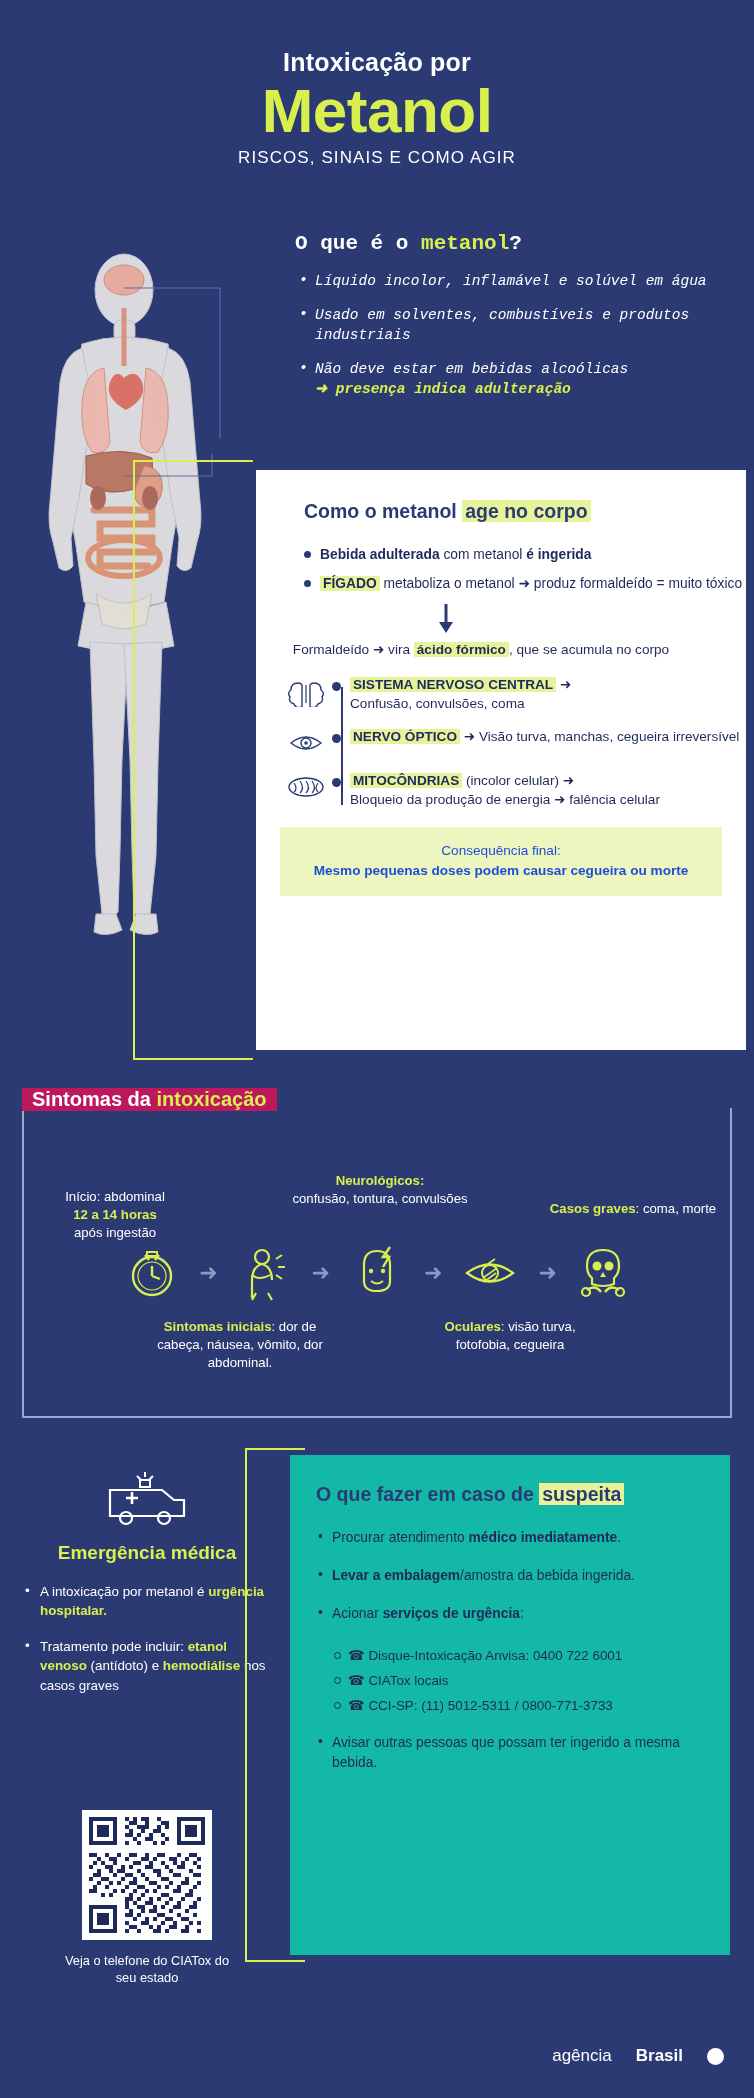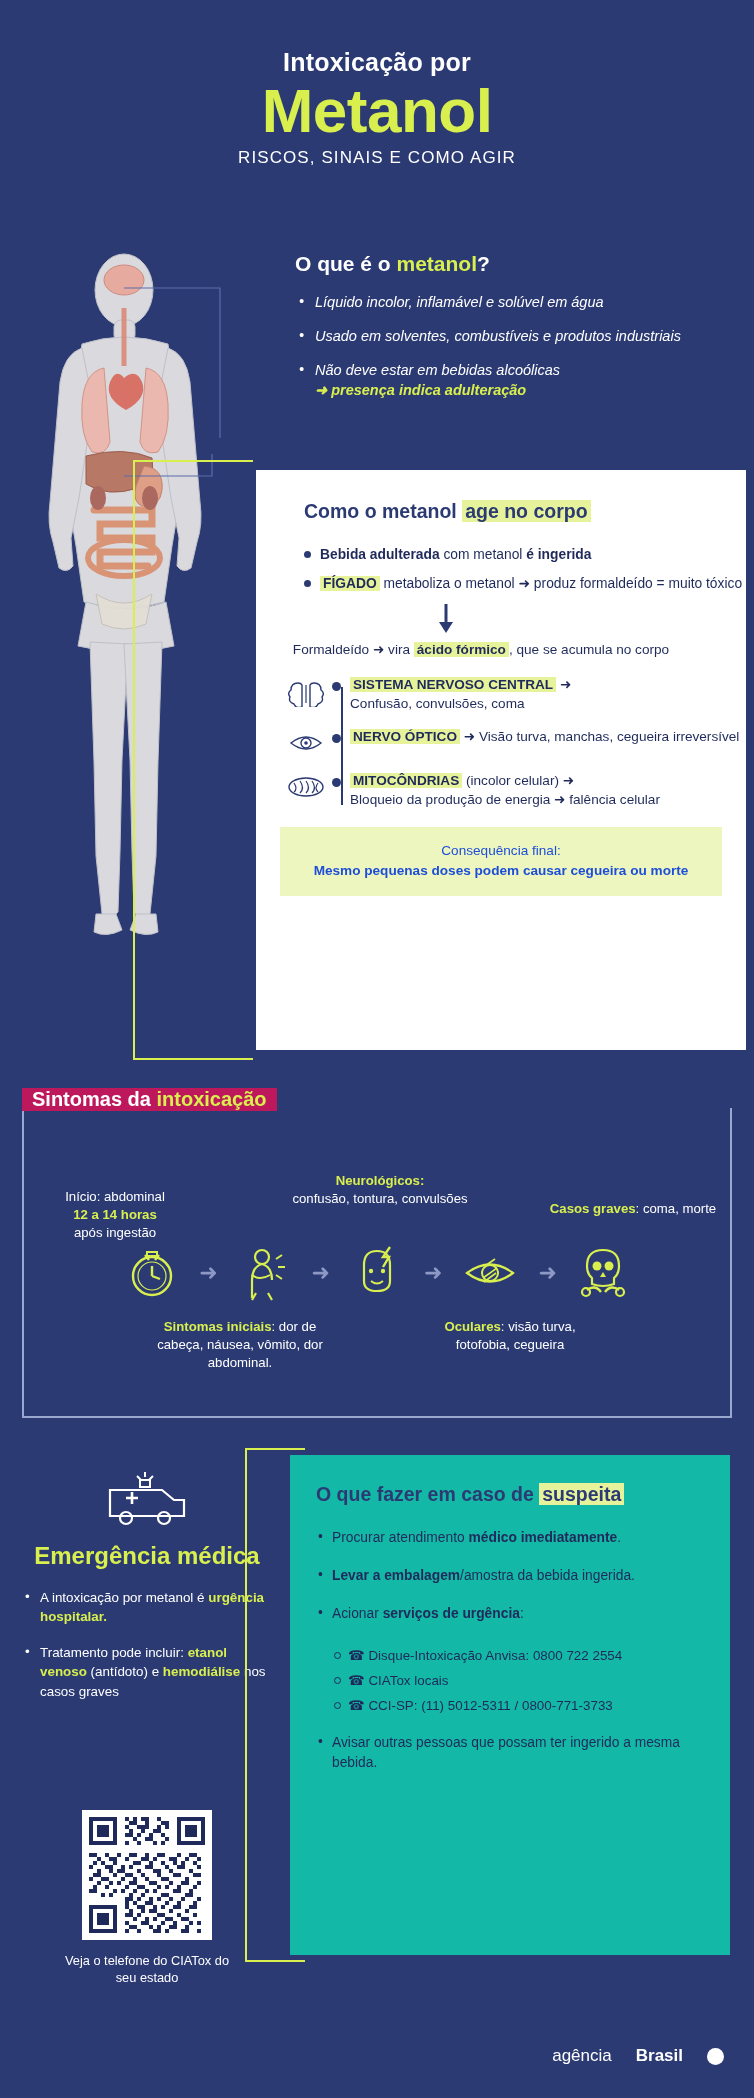--- a/index.html
+++ b/index.html
@@ -27,21 +27,21 @@
     font-size: 17px; color: #ffffff; letter-spacing: 1.1px; margin-top: 6px;
   }
 
   
   .figure-wrap {
     position: absolute; left: 20px; top: 248px; width: 240px; height: 720px;
   }
 
   
   .intro {
-    position: absolute; left: 295px; top: 252px; width: 420px;
+    position: absolute; left: 295px; top: 232px; width: 420px; font-family: Liberation Mono, monospace;
   }
   .intro h2 { font-size: 21px; font-weight: bold; }
   .intro h2 .hl { color: #d8ef4e; }
   .intro ul { margin-top: 16px; list-style: none; }
   .intro li {
     position: relative; padding-left: 20px; font-size: 14.5px; font-style: italic;
     line-height: 1.38; margin-bottom: 14px; color: #ffffff;
   }
   .intro li::before {
     content: "•"; position: absolute; left: 4px; top: -1px; color: #ffffff;
@@ -119,21 +119,21 @@
     position: absolute; left: 0; top: 1238px; width: 754px; height: 70px;
     display: flex; align-items: center; justify-content: center; gap: 20px;
   }
   .arrow-gray { color: #8d99c4; font-size: 22px; }
 
   
   .emerg {
     position: absolute; left: 22px; top: 1470px; width: 250px;
   }
   .emerg h3 {
-    font-size: 24px; font-weight: bold; color: #d8ef4e; text-align: center; margin-top: 12px;
+    font-size: 19px; font-weight: bold; color: #d8ef4e; text-align: center; margin-top: 12px;
   }
   .emerg ul { list-style: none; margin-top: 18px; }
   .emerg li {
     position: relative; padding-left: 18px; font-size: 13.4px; line-height: 1.45;
     margin-bottom: 16px;
   }
   .emerg li::before { content: "•"; position: absolute; left: 3px; top: -1px; }
   .emerg .yl { color: #d8ef4e; font-weight: bold; }
 
   .do-card {
@@ -443,21 +443,21 @@
     <ul>
       <li>
         <span>Procurar atendimento </span><b>médico imediatamente</b><span>.</span>
       </li>
       <li>
         <b>Levar a embalagem</b><span>/amostra da bebida ingerida.</span>
       </li>
       <li>
         <span>Acionar </span><b>serviços de urgência</b><span>:</span>
         <ul class="sublist">
-          <li>☎ Disque-Intoxicação Anvisa: 0800 722 2554</li>
+          <li>☎ Disque-Intoxicação Anvisa: 0400 722 6001</li>
           <li>☎ CIATox locais</li>
           <li>☎ CCI-SP: (11) 5012-5311 / 0800-771-3733</li>
         </ul>
       </li>
       <li>
         <span>Avisar outras pessoas que possam ter ingerido a mesma bebida.</span>
       </li>
     </ul>
   </div>
 

